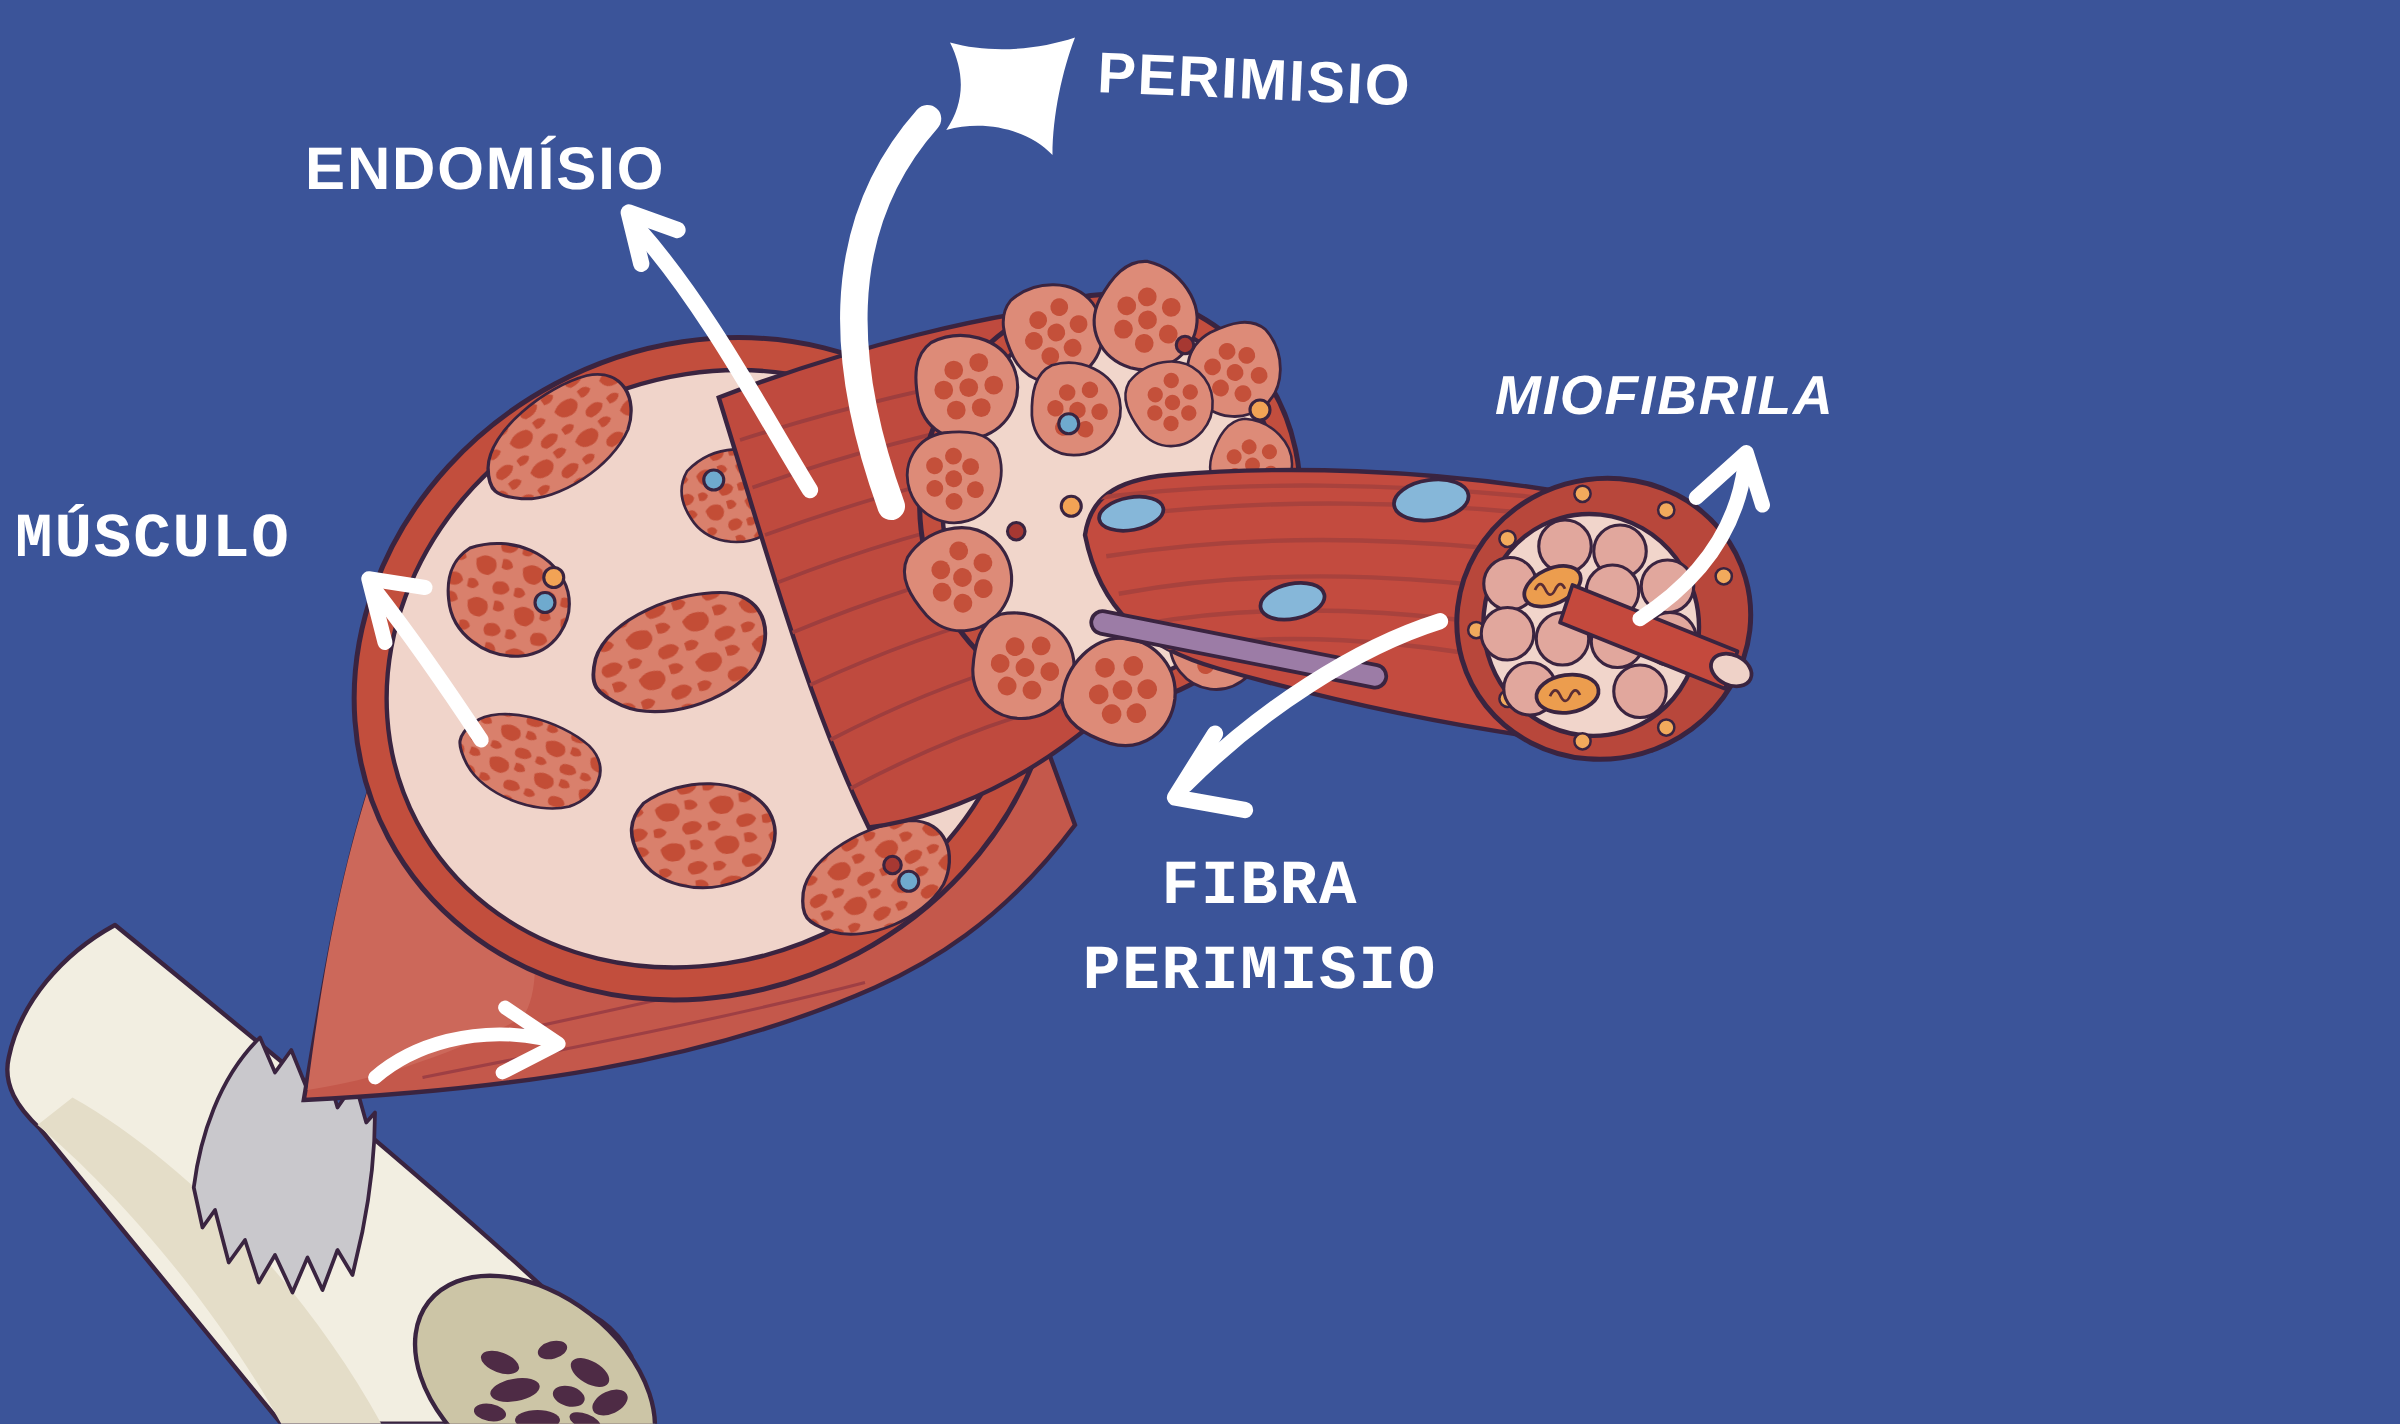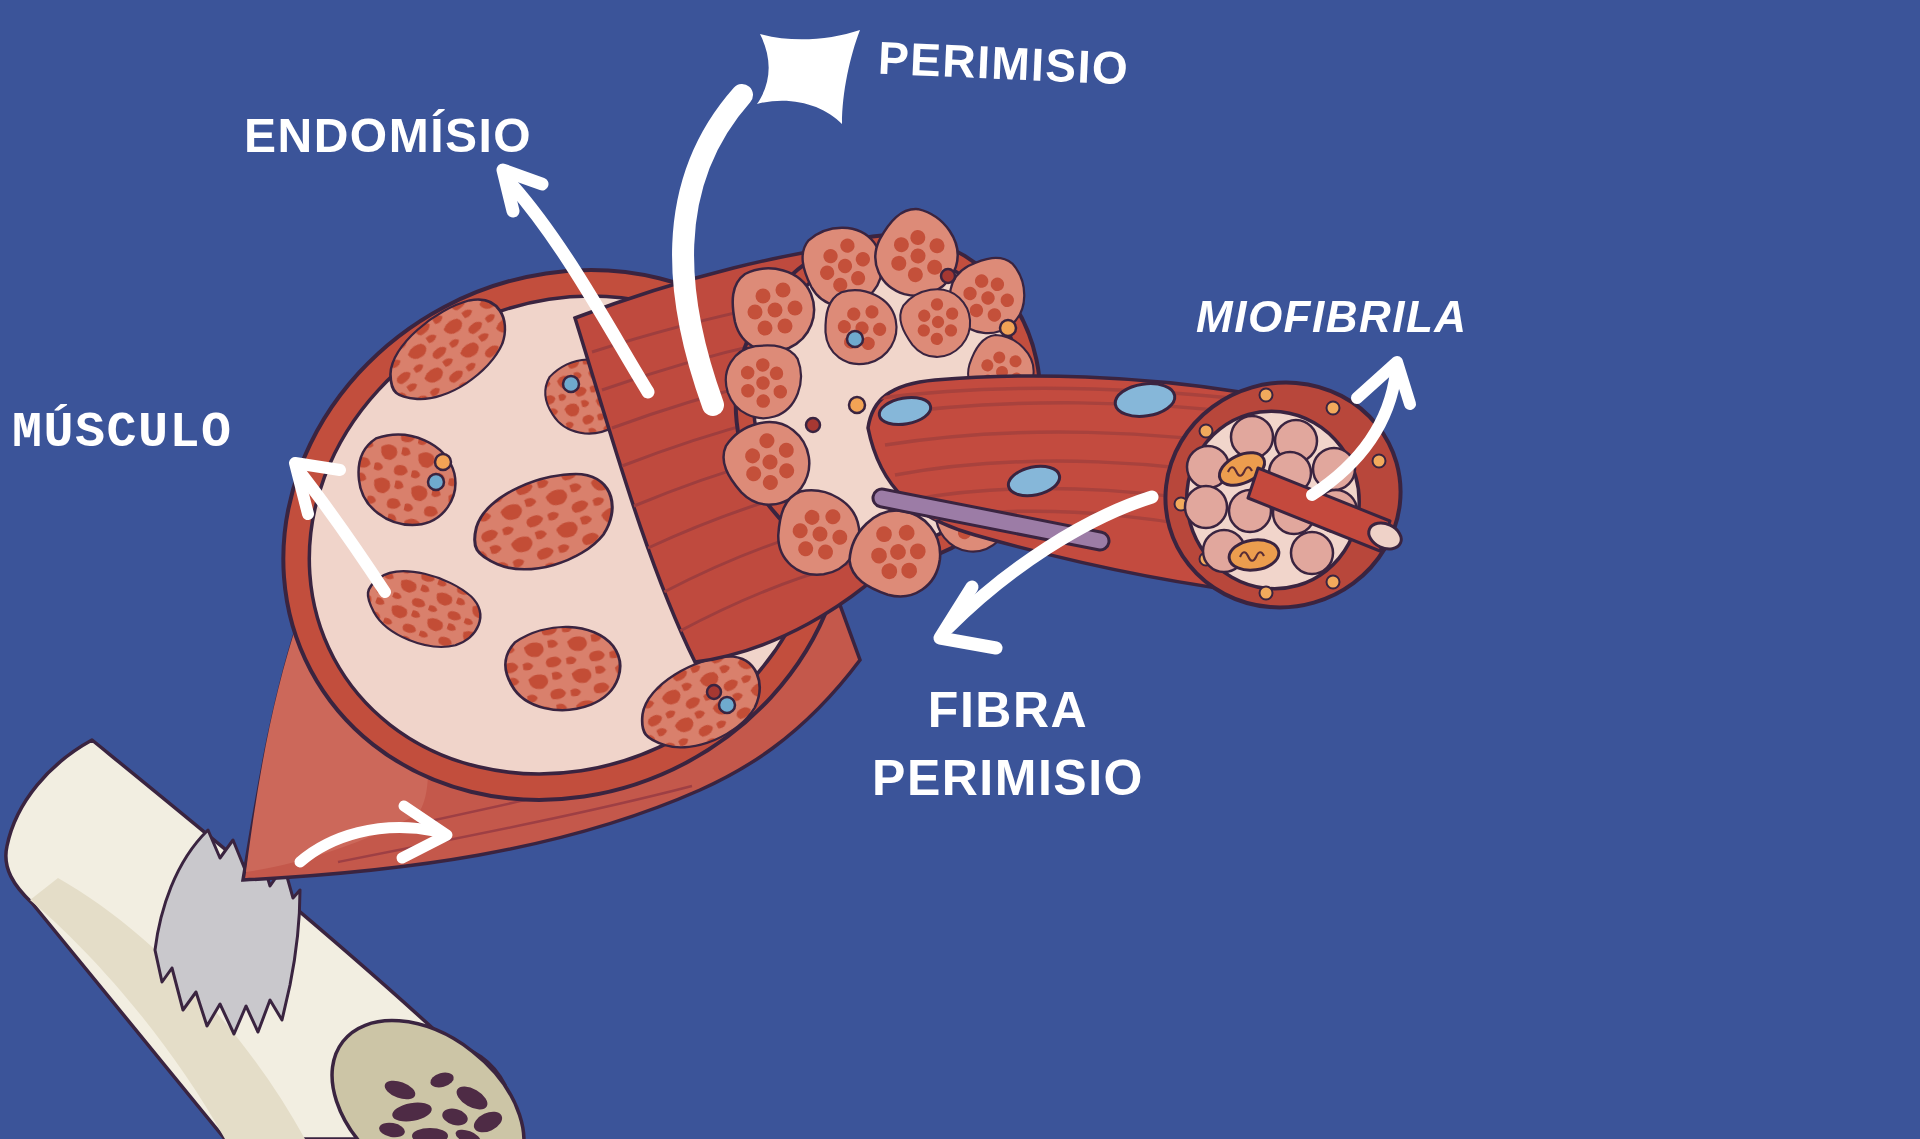--- a/index.html
+++ b/index.html
@@ -5,21 +5,21 @@
   html,body{margin:0;padding:0;background:#3B5499;}
   #stage{position:relative;width:1920px;height:1139px;overflow:hidden;
          font-family:"Liberation Sans",sans-serif;}
   #art{position:absolute;left:0;top:0;width:1920px;height:1139px;display:block;}
   .lbl{position:absolute;color:#FFFFFF;font-weight:700;letter-spacing:1.5px;
        white-space:nowrap;user-select:none;}
   .lbl-perimisio{left:878px;top:36px;font-size:46px;transform:rotate(2.5deg);}
   .lbl-endomisio{left:212px;top:108px;font-size:48px;margin-left:32px;}
   .lbl-miofibrila{left:1196px;top:292px;font-size:44px;font-style:italic;}
   .lbl-musculo{left:12px;top:404px;font-size:50px;font-family:Liberation Mono, monospace;}
-  .lbl-fibra{left:840px;top:676px;width:336px;text-align:center;font-size:50px;line-height:68px;}
+  .lbl-fibra{left:840px;top:676px;width:336px;text-align:center;font-size:50px;line-height:68px;font-family:Liberation Mono, monospace;}
   .lbl-epimisio{left:477px;top:814px;font-size:46px;}
 </style>
 </head>
 <body>
 
 <div id="stage">
 
 <svg id="art" viewBox="0 0 1920 1139" xmlns="http://www.w3.org/2000/svg">
   <defs>
     <pattern id="mosaic" width="38" height="34" patternUnits="userSpaceOnUse">

